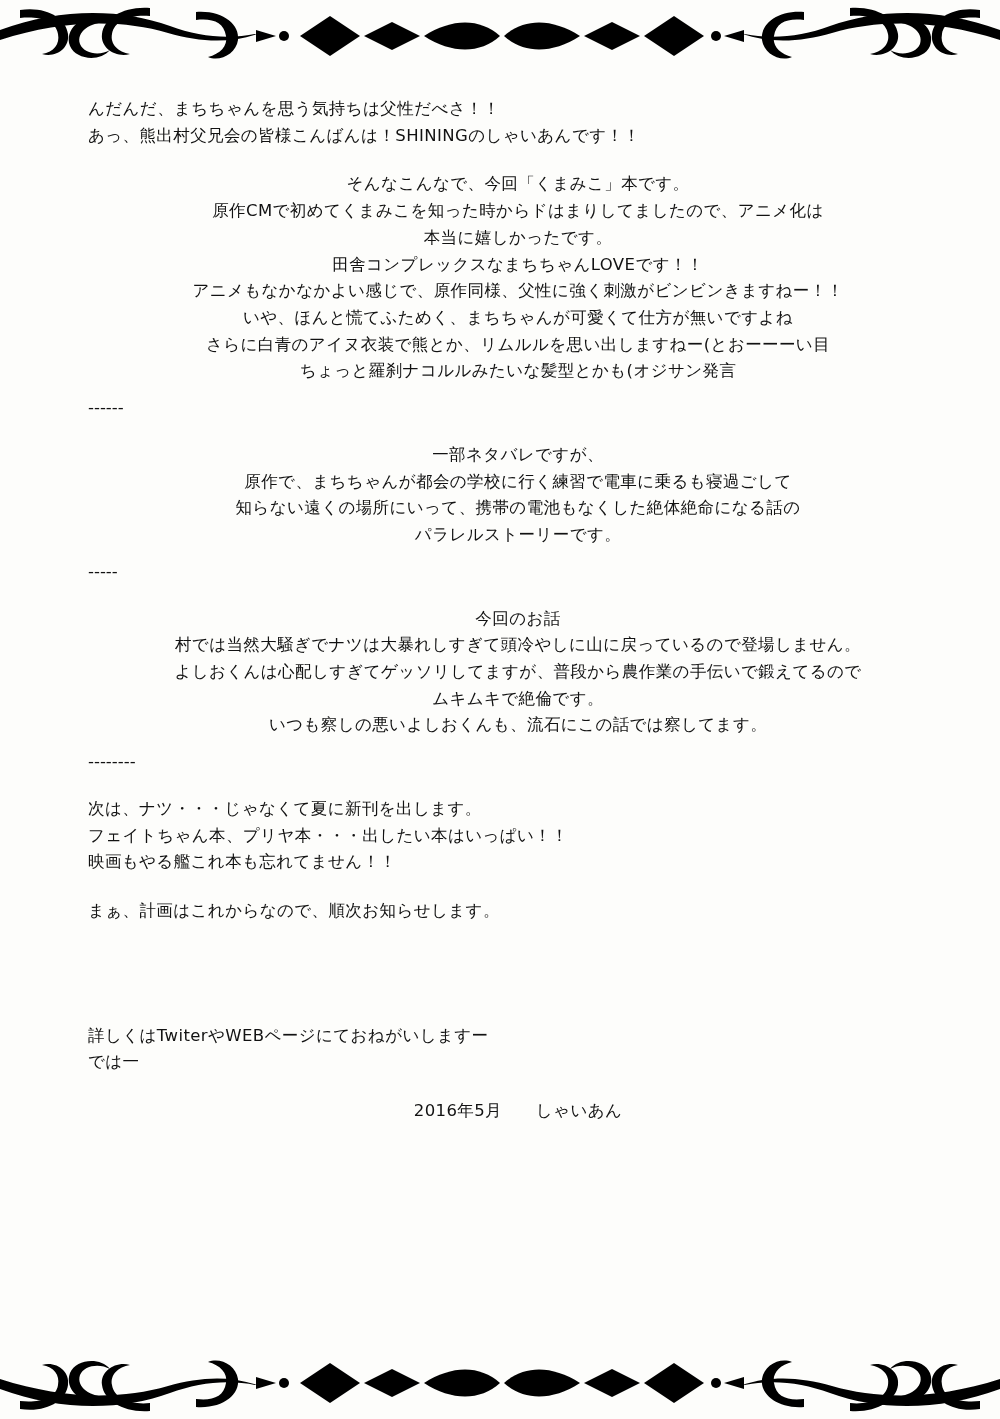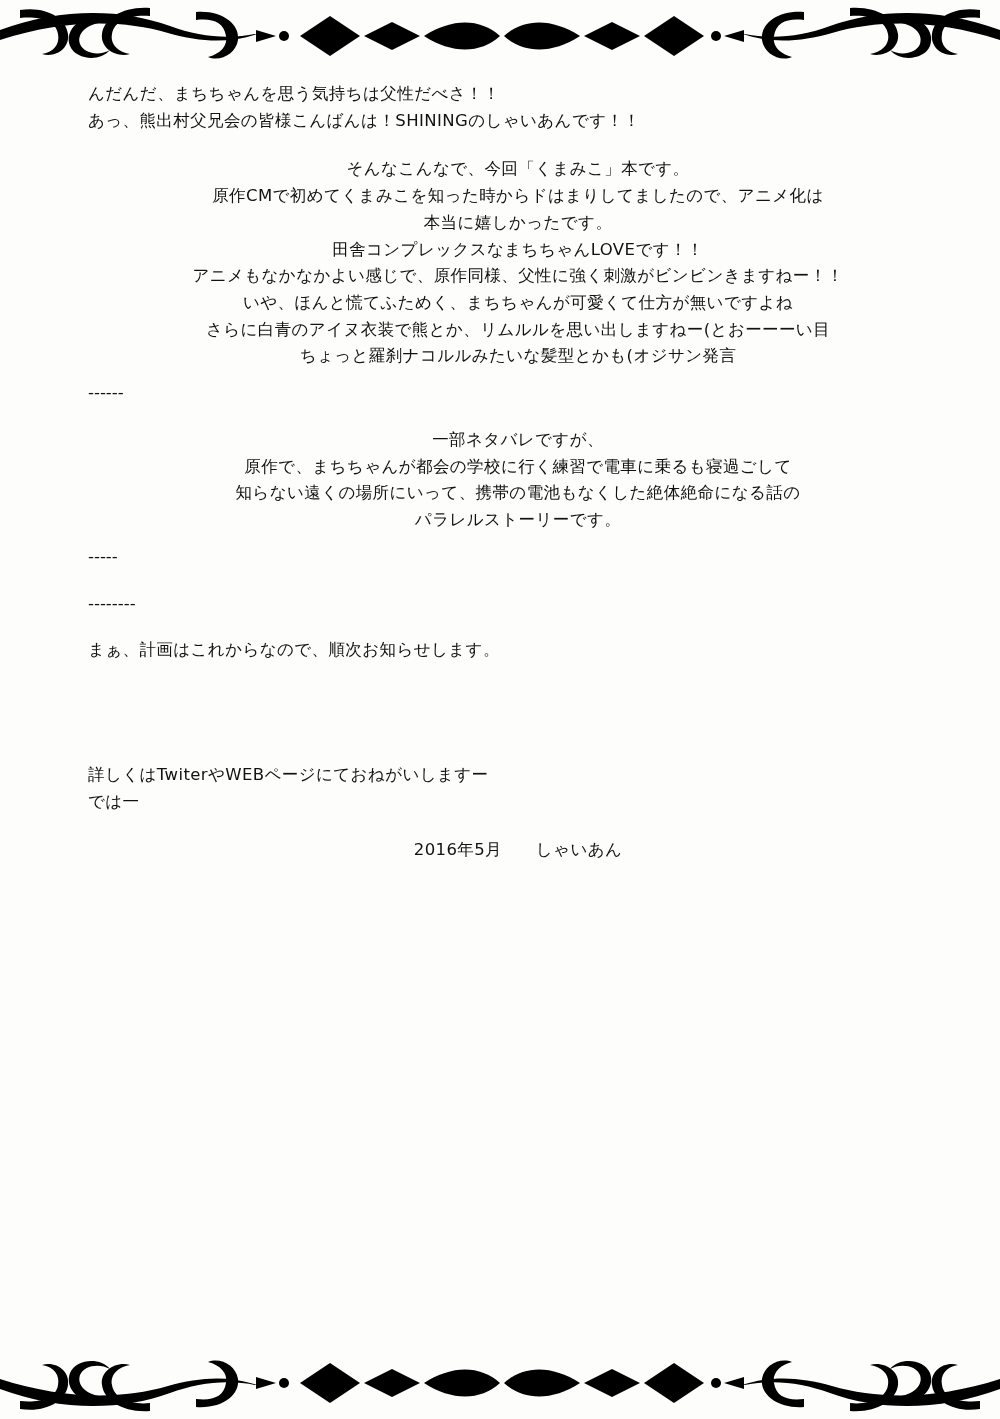--- a/index.html
+++ b/index.html
@@ -25,21 +25,21 @@
     overflow: hidden;
   }
   .ornament.top { top: 0; }
   .ornament.bottom { bottom: 0; }
   .ornament svg { display: block; }
 
   
   .body-text {
     position: absolute;
     left: 88px;
-    top: 81px;
+    top: 96px;
     width: 860px;
     color: #121212;
     font-size: 16.5px;
     line-height: 1.62;
     letter-spacing: 0.4px;
     font-family: "DejaVu Sans", "Liberation Sans", sans-serif;
   }
   .para {
     margin: 0 0 22px 0;
     white-space: pre-line;
@@ -103,21 +103,29 @@
 アニメもなかなかよい感じで、原作同様、父性に強く刺激がビンビンきますねー！！
 いや、ほんと慌てふためく、まちちゃんが可愛くて仕方が無いですよね
 さらに白青のアイヌ衣装で熊とか、リムルルを思い出しますねー(とおーーーい目
 ちょっと羅刹ナコルルみたいな髪型とかも(オジサン発言</p>
     <p class="rule">------</p>
     <p class="para tight">一部ネタバレですが、
 原作で、まちちゃんが都会の学校に行く練習で電車に乗るも寝過ごして
 知らない遠くの場所にいって、携帯の電池もなくした絶体絶命になる話の
 パラレルストーリーです。</p>
     <p class="rule">-----</p>
+    <p class="para tight">今回のお話
+村では当然大騒ぎでナツは大暴れしすぎて頭冷やしに山に戻っているので登場しません。
+よしおくんは心配しすぎてゲッソリしてますが、普段から農作業の手伝いで鍛えてるので
+ムキムキで絶倫です。
+いつも察しの悪いよしおくんも、流石にこの話では察してます。</p>
     <p class="rule">--------</p>
+    <p class="para">次は、ナツ・・・じゃなくて夏に新刊を出します。
+フェイトちゃん本、プリヤ本・・・出したい本はいっぱい！！
+映画もやる艦これ本も忘れてません！！</p>
     <p class="para">まぁ、計画はこれからなので、順次お知らせします。</p>
     <div class="spacer-xl"></div>
     <p class="para">詳しくはTwiterやWEBページにておねがいしますー
 では一</p>
     <p class="sign">2016年5月　　しゃいあん</p>
   </div>
 
   <div class="ornament bottom">
     <svg width="1000" height="72" viewBox="0 0 1000 72" xmlns="http://www.w3.org/2000/svg" aria-hidden="true">
       <g fill="#000000" transform="translate(0,72) scale(1,-1)">

